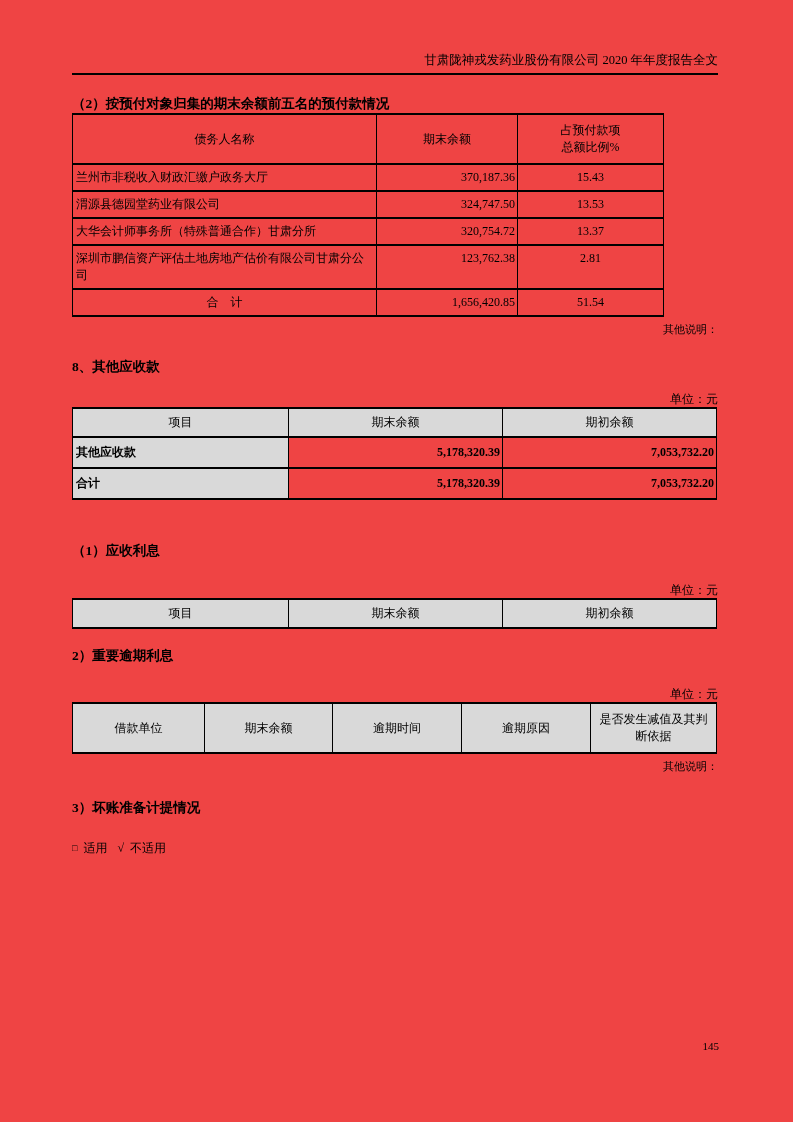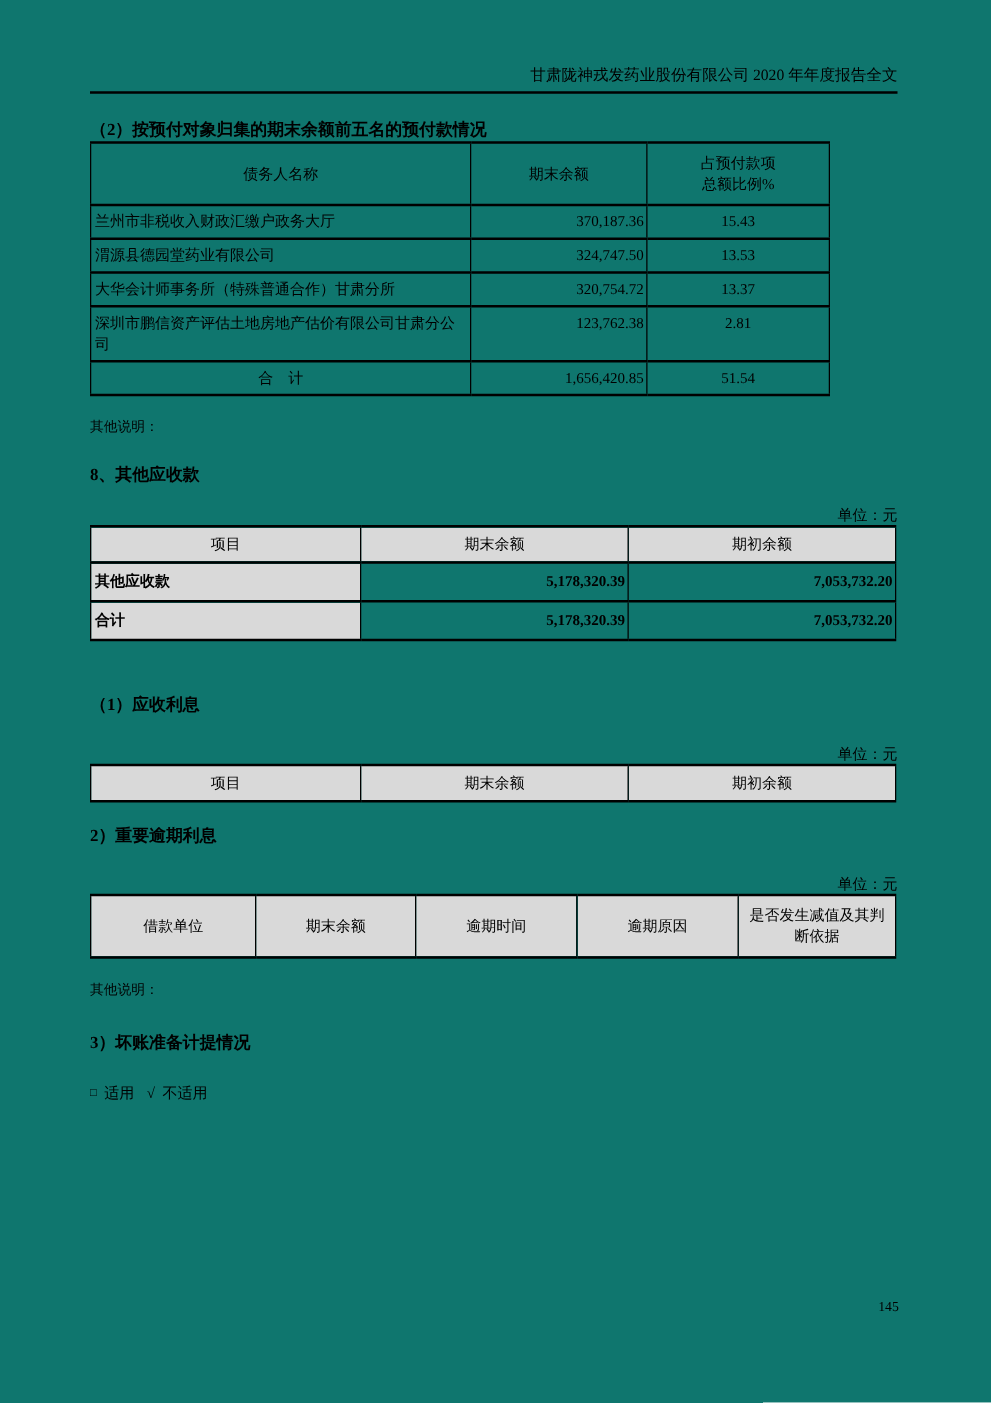--- a/index.html
+++ b/index.html
@@ -1,40 +1,40 @@
 <!DOCTYPE html>
 <html><head>
 <meta charset="utf-8">
 <style>
   html,body { margin:0; padding:0; background:#ffffff; }
   .page {
     position:relative;
     width:793px; height:1122px;
-    background:#0f766e;
+    background:#ef4444;
     color:#000;
     font-family:"Liberation Serif","DejaVu Serif",serif;
     font-size:12px;
     overflow:hidden;
   }
   .content { padding:0 75px 0 72px; }
 
   
   .doc-header { padding-top:51px; text-align:right; font-size:12.5px; line-height:18px; }
   .header-rule { border:none; border-top:2px solid #000; margin:4px 0 0 0; }
 
   
   .h-bold { font-weight:700; font-size:13.5px; line-height:18px; }
   .s2-title { margin-top:20px; }
   .s8-title { margin-top:22px; }
   .interest-title { margin-top:42px; }
   .sub1-title { margin-top:22px; }
   .sub2-title { margin-top:18px; }
   .sub3-title { margin-top:26px; }
 
-  .notes { margin-top:18px; font-size:11px; line-height:14px; }
+  .notes { margin-top:5px; font-size:11px; line-height:14px;text-align:right; }
   .unit { text-align:right; font-size:12px; line-height:15px; }
   .unit-1 { margin-top:16px; }
   .unit-2 { margin-top:23px; }
   .unit-3 { margin-top:22px; }
 
   
   table.tbl { border-collapse:collapse; table-layout:fixed; margin:0; }
   .tbl th, .tbl td {
     border:1px solid #000;
     border-top-width:2px; border-bottom-width:2px;

